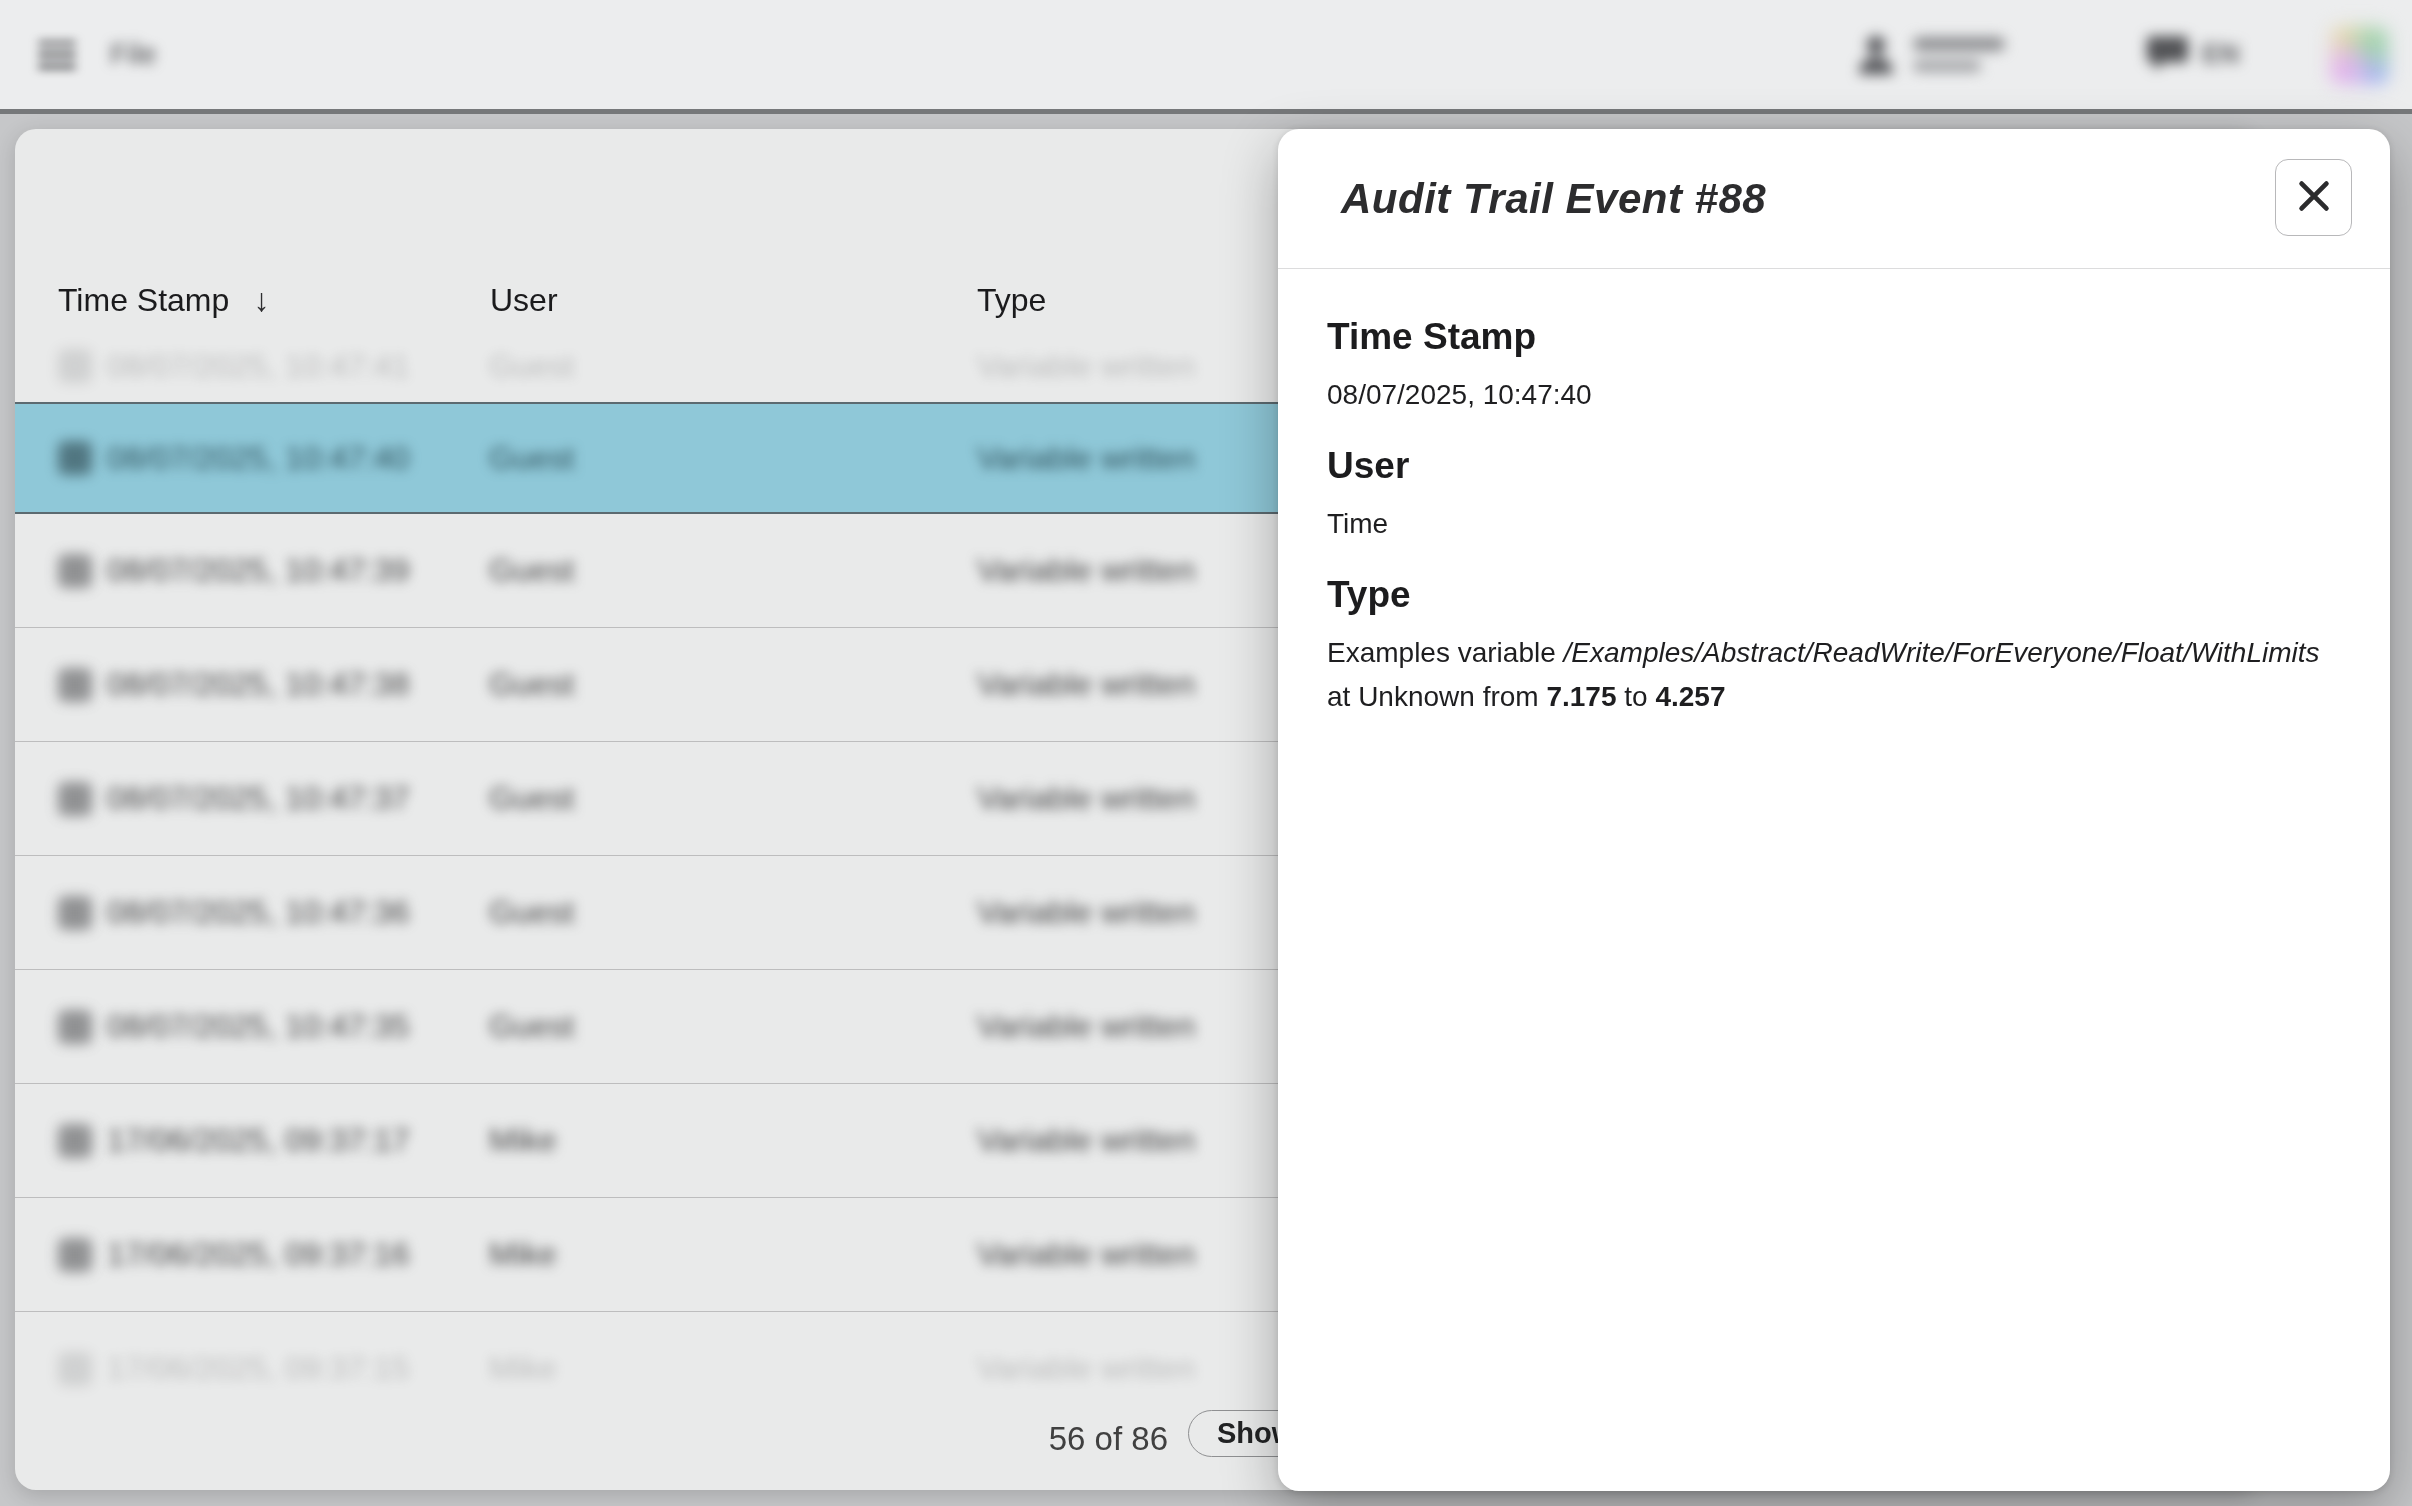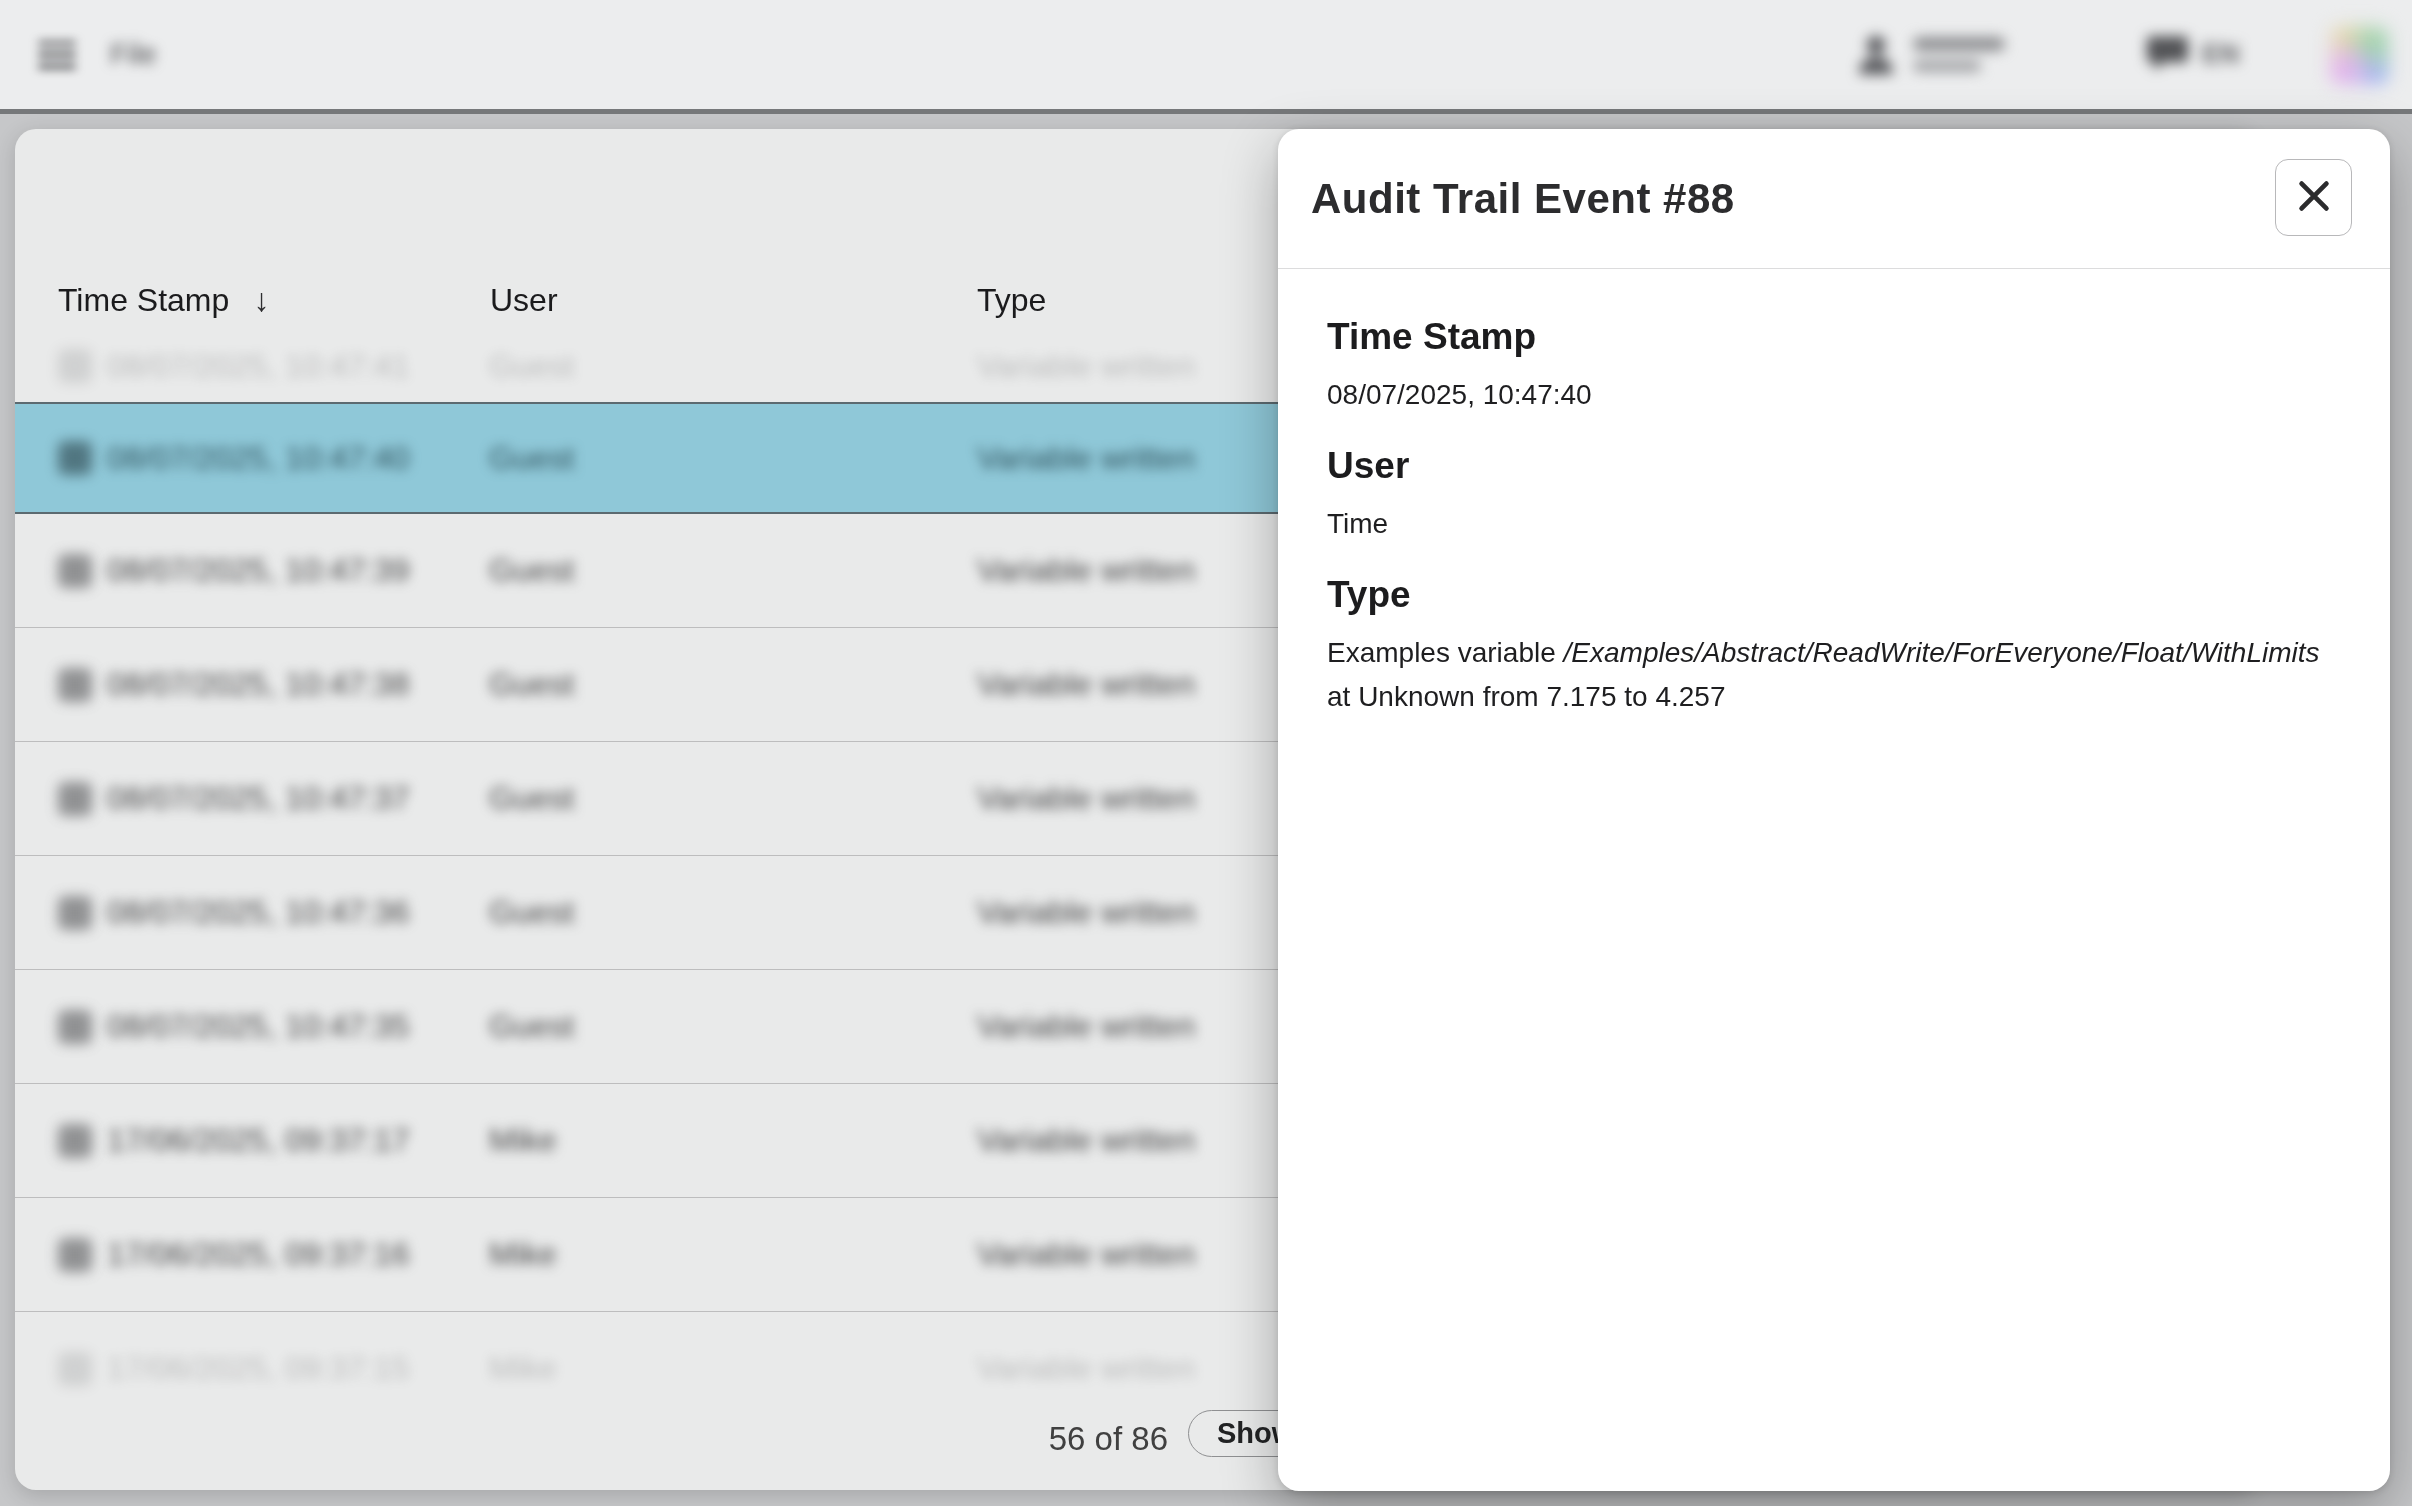--- a/index.html
+++ b/index.html
@@ -76,34 +76,34 @@
     font-size:29px;font-weight:600;color:#222324;text-align:left;padding:0 0 0 28px;cursor:pointer;
   }
   
   .panel{
     position:absolute;left:1278px;top:129px;width:1112px;height:1362px;
     background:#ffffff;border-radius:21px;
     box-shadow:0 19px 56px rgba(0,0,0,.30), 0 1.9px 7.5px rgba(0,0,0,.12);
   }
   .panel-header{
     position:relative;height:139px;border-bottom:1.9px solid #dcdcdd;
-    display:flex;align-items:center;padding-left:33px;
+    display:flex;align-items:center;padding-left:63px;font-style:italic;
   }
   .panel-title{font-size:42px;font-weight:bold;color:#2c2c2e;letter-spacing:0.5px;}
   .close-btn{
     position:absolute;right:38px;top:30px;width:77px;height:77px;
     background:#fff;border:1.9px solid #b8b8ba;border-radius:13px;
     display:flex;align-items:center;justify-content:center;cursor:pointer;padding:0;
   }
   .panel-body{padding:47px 49px 0 49px;color:#1e1e20;}
   .panel-body h3{font-size:37px;font-weight:bold;margin:0 0 15px 0;color:#1c1c1e;}
   .panel-body h3 + p{margin:0 0 28px 0;}
   .panel-body p{font-size:28px;line-height:44px;margin:0;color:#1e1e20;}
   .detail-path{font-style:italic;}
-  .detail-num{font-weight:normal;}
+  .detail-num{font-weight:bold;}
 </style>
 </head>
 <body>
 
 <div class="topbar">
   <div class="topbar-left">
     <div class="hamburger">
       <div></div>
         <div></div>
         <div></div>

